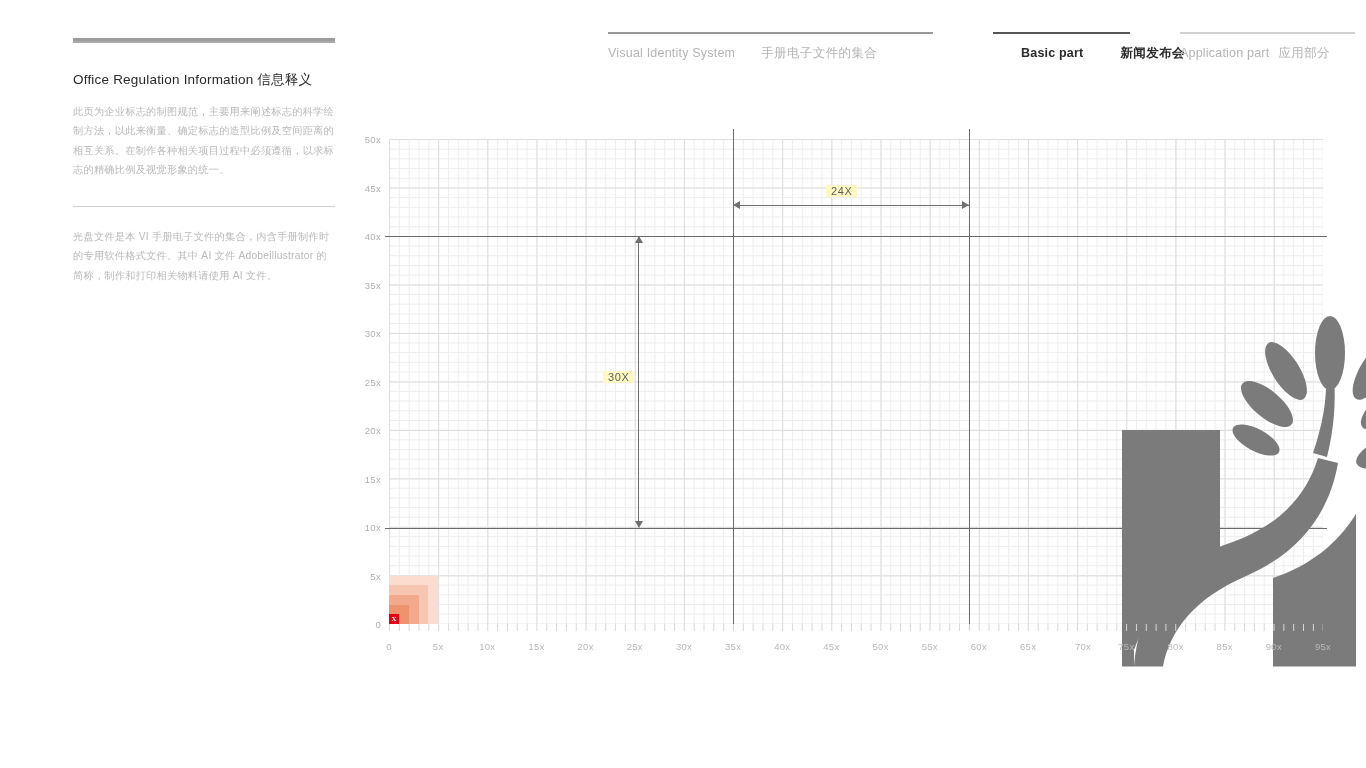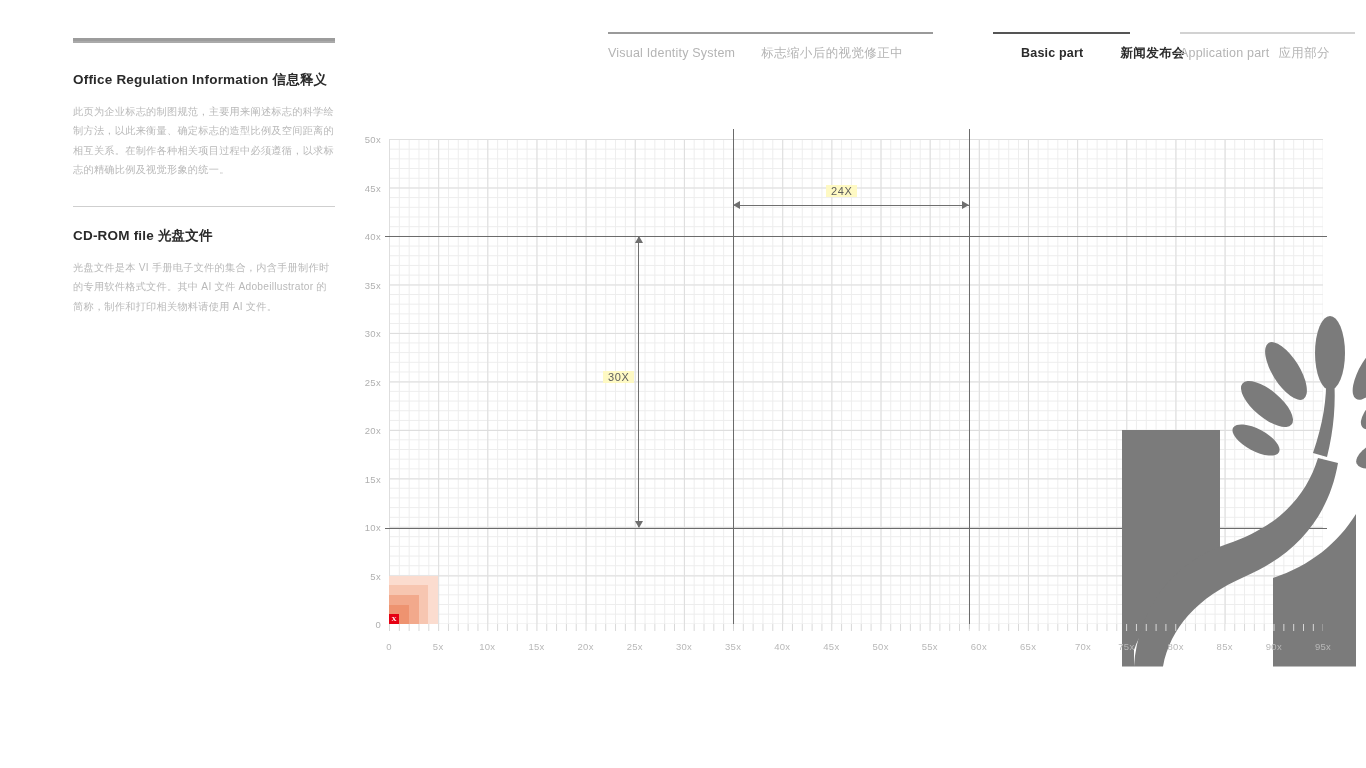--- a/index.html
+++ b/index.html
@@ -44,21 +44,21 @@
     font-size: 30px; color: #2c2c2c; letter-spacing: .5px;
     margin: 19px 0 16px 0; font-weight: 400;
   }
   .thin-rule { height: 1.5px; background: #aaaaaa; }
   #sect-title {
     font-size: 16.5px; color: #2a2a2a; margin-top: 22px; letter-spacing: 1px;
     font-weight: 500;
   }
   .blk { margin-top: 28px; }
   .blk-h {
-    font-size: 13.5px; color: #2a2a2a; font-weight: 700;
+    font-size: 13.5px; color: #2a2a2a; font-weight: 400;
     letter-spacing: .2px; margin-bottom: 13px;
   }
   .blk-p {
     font-size: 10.2px; color: #b9b9b9; line-height: 1.92;
     letter-spacing: .25px; margin: 0;
   }
   .blk-p + .blk-p { margin-top: 0px; }
   .sep-rule { height: 1px; background: #cfcfcf; margin-top: 26px; }
 
   
@@ -135,21 +135,21 @@
 </style>
 </head>
 <body>
 
 <div id="page">
 
   <div class="hdr-group" id="hdr-vis">
     <div class="hdr-rule"></div>
     <div class="hdr-row">
       <span class="hdr-en">Visual Identity System</span>
-      <span class="hdr-cn">标志缩小后的视觉修正中</span>
+      <span class="hdr-cn">手册电子文件的集合</span>
     </div>
   </div>
 
   <div class="hdr-group" id="hdr-basic">
     <div class="hdr-rule active"></div>
     <div class="hdr-row">
       <span class="hdr-en active">Basic part</span>
       <span class="hdr-cn active" style="margin-left:9px">新闻发布会</span>
     </div>
   </div>
@@ -168,21 +168,20 @@
 
     <div class="blk">
       <div class="blk-h">Office Regulation Information 信息释义</div>
       <p class="blk-p">此页为企业标志的制图规范，主要用来阐述标志的科学绘制方法，以此来衡量、确定标志的造型比例及空间距离的相互关系。在制作各种相关项目过程中必须遵循，以求标志的精确比例及视觉形象的统一。</p>
     </div>
 
     <div class="sep-rule"></div>
 
 
     <div class="blk" style="margin-top:20px">
-      <div class="blk-h">CD-ROM file 光盘文件</div>
       <p class="blk-p">光盘文件是本 VI 手册电子文件的集合，内含手册制作时的专用软件格式文件。其中 AI 文件 Adobeillustrator 的简称，制作和打印相关物料请使用 AI 文件。</p>
     </div>
   </div>
 
   <div id="plot">
     <div id="minorgrid"></div>
     <div id="majorgrid"></div>
 
     <div class="guide h" style="top:97px"></div>
     <div class="guide h" style="top:388.5px"></div>

